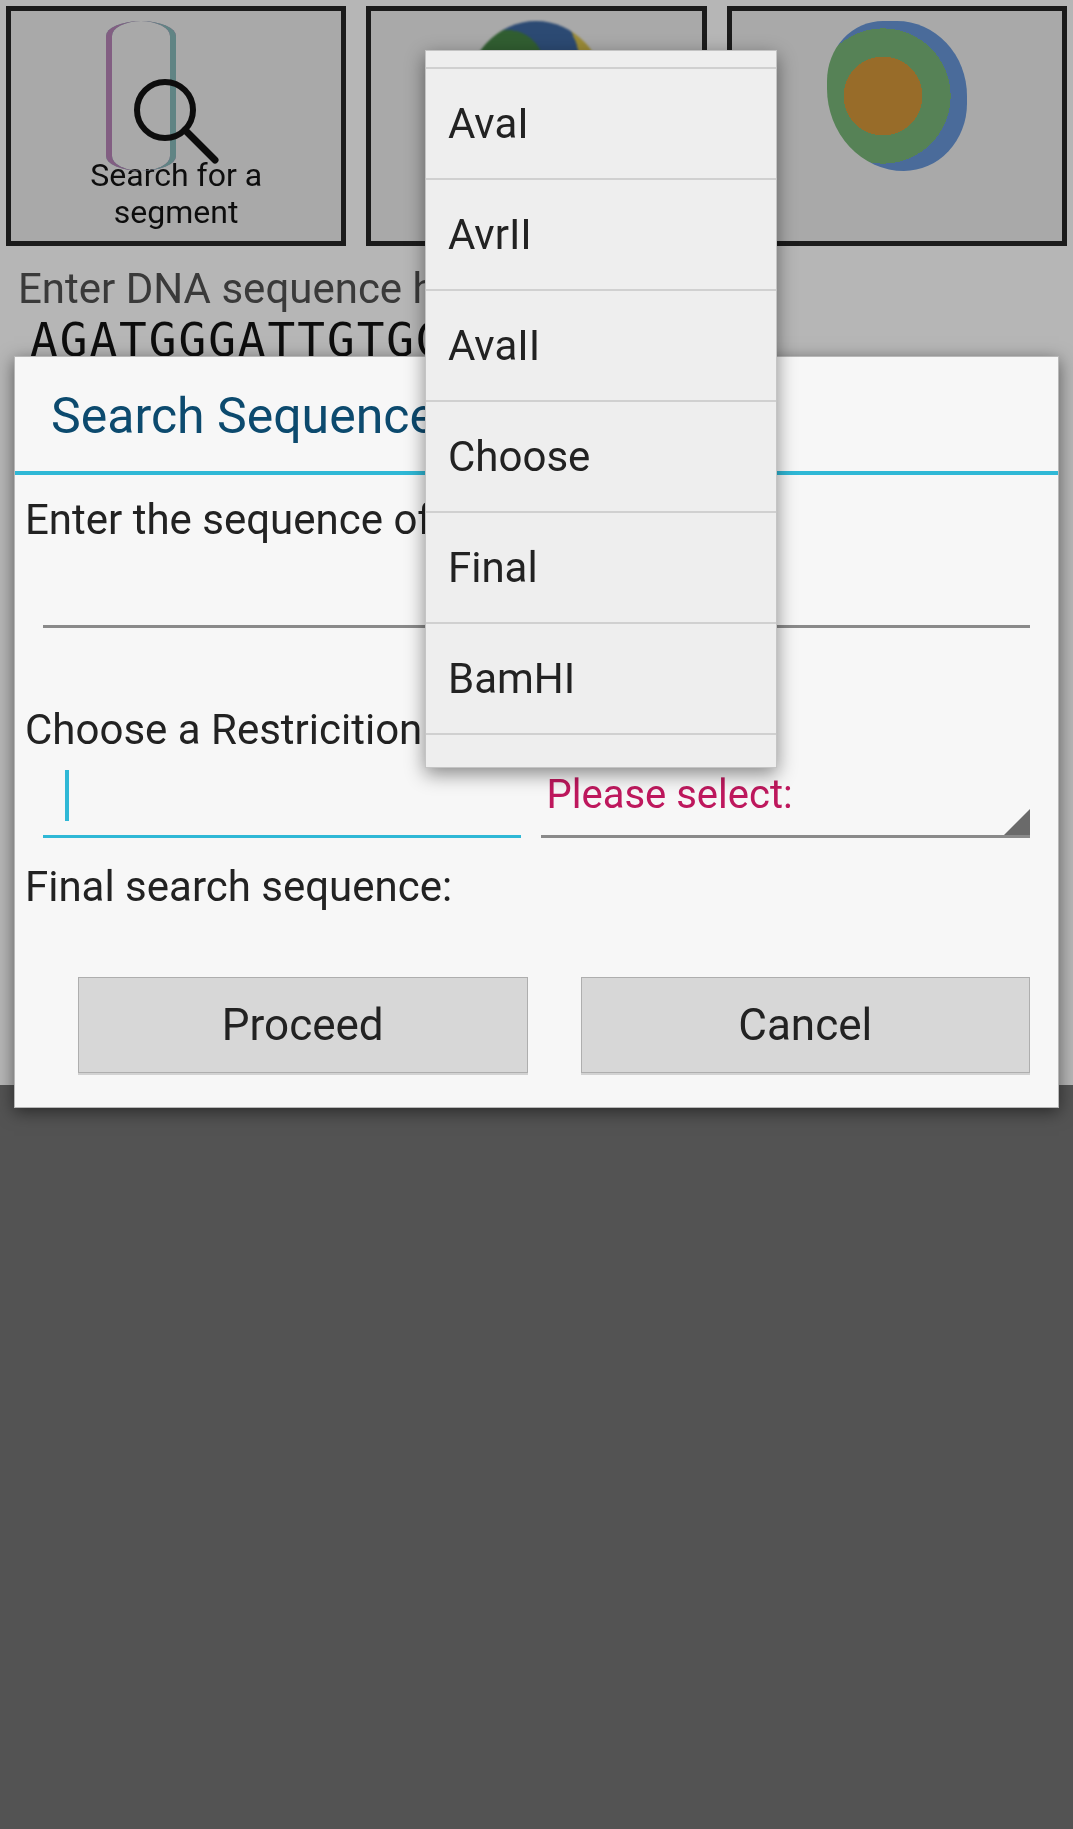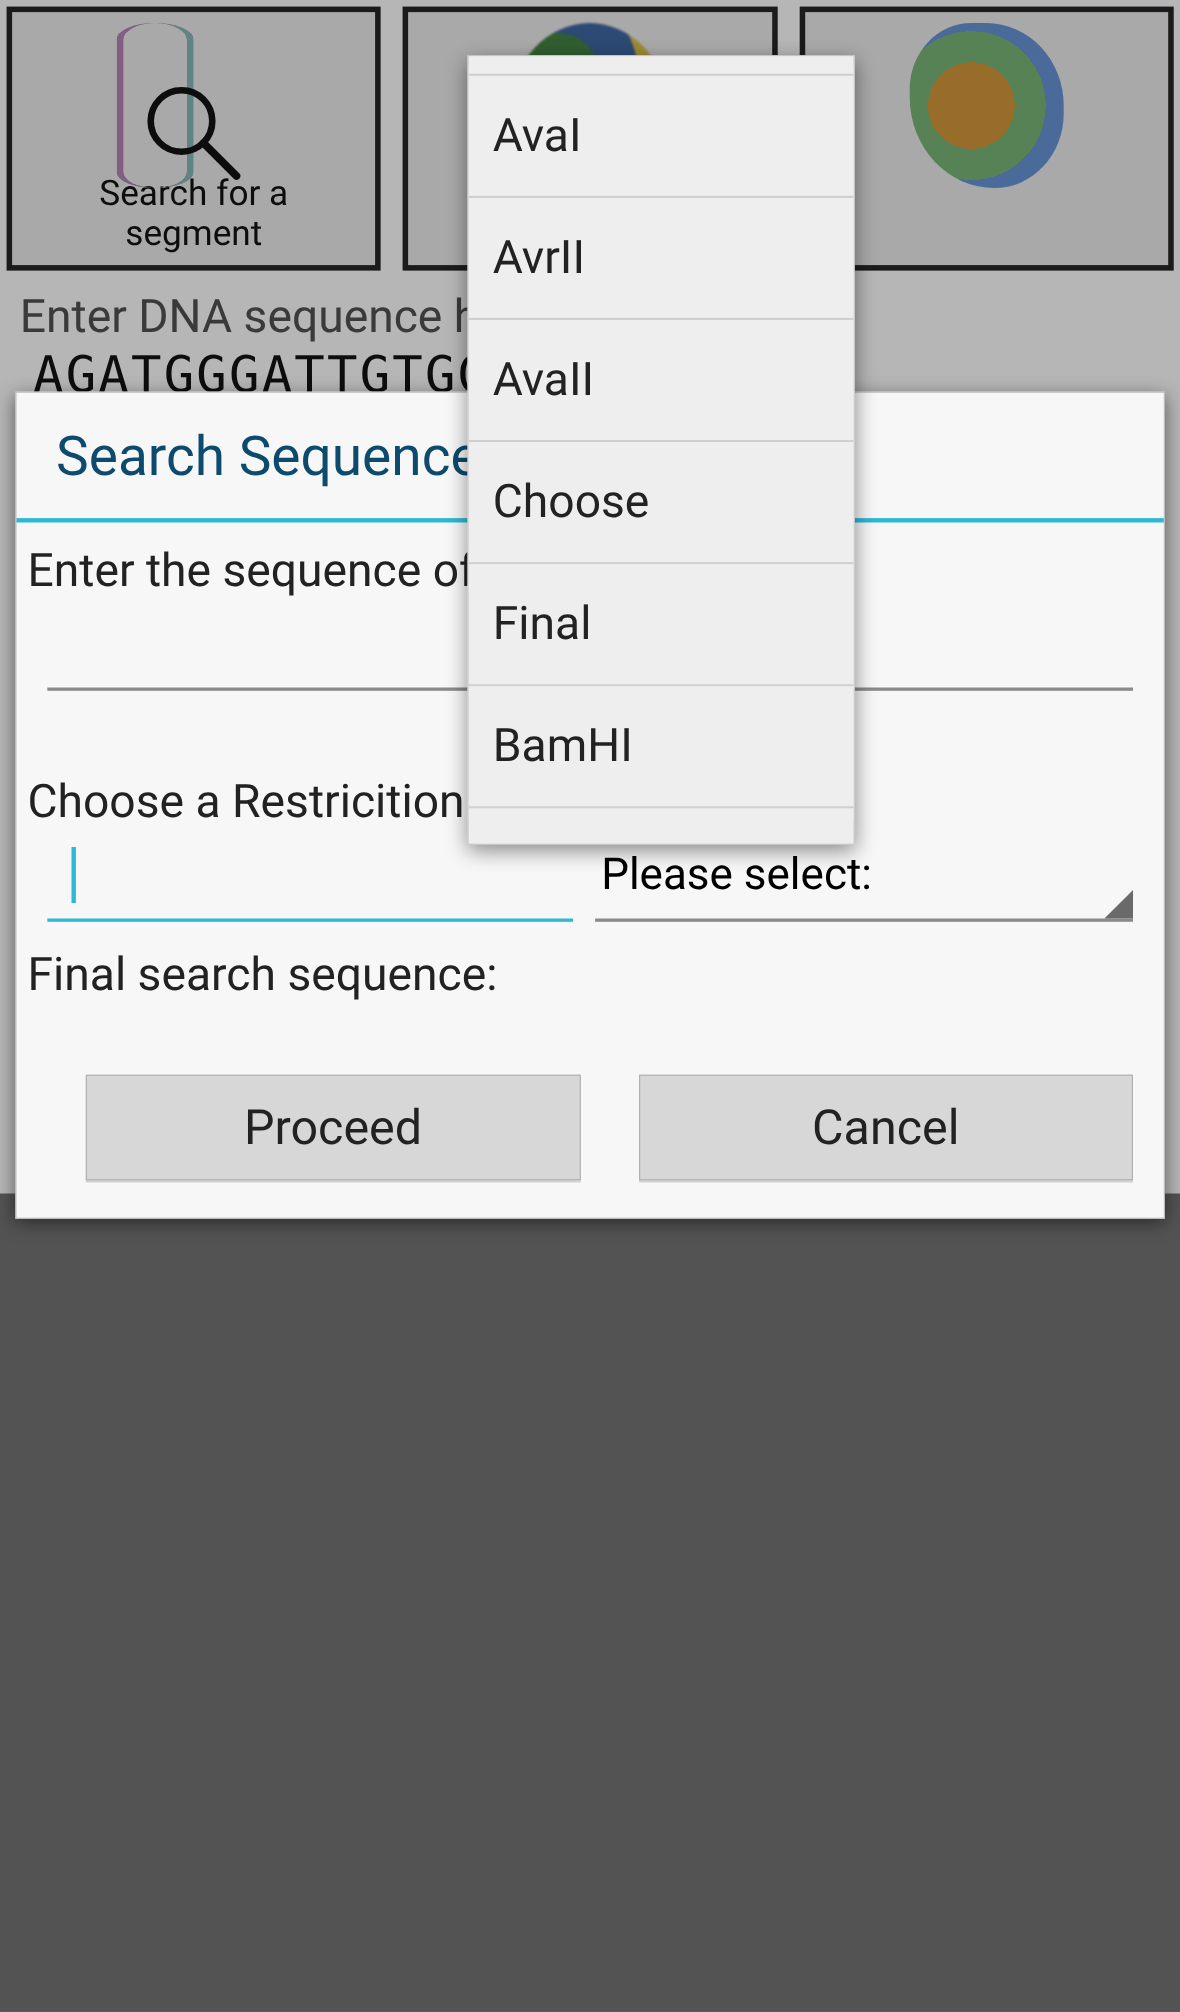--- a/index.html
+++ b/index.html
@@ -81,21 +81,21 @@
   .enzyme-input {
     flex: 1; height: 78px; border:none; border-bottom: 3px solid #2fb8d6;
     background: transparent; position: relative;
   }
   .cursor {
     position:absolute; left: 22px; top: 10px; bottom: 14px; width: 4px; background: #2fb8d6;
   }
   .spinner {
     flex: 1; height: 78px; border:none; border-bottom: 3px solid #8a8a8a;
     display:flex; align-items:center; justify-content:space-between;
-    padding: 0 6px 6px 6px; font-size: 40px; color: #000000;
+    padding: 0 6px 6px 6px; font-size: 40px; color: #be185d;
     position: relative;
   }
   .spinner-tri {
     width: 0; height: 0; border-style: solid;
     border-width: 0 0 26px 26px;
     border-color: transparent transparent #6a6a6a transparent;
     position: absolute; right: 0; bottom: 0;
   }
   .btn-row { display:flex; gap: 18px; padding: 20px 18px 22px 18px; }
   .btn {

